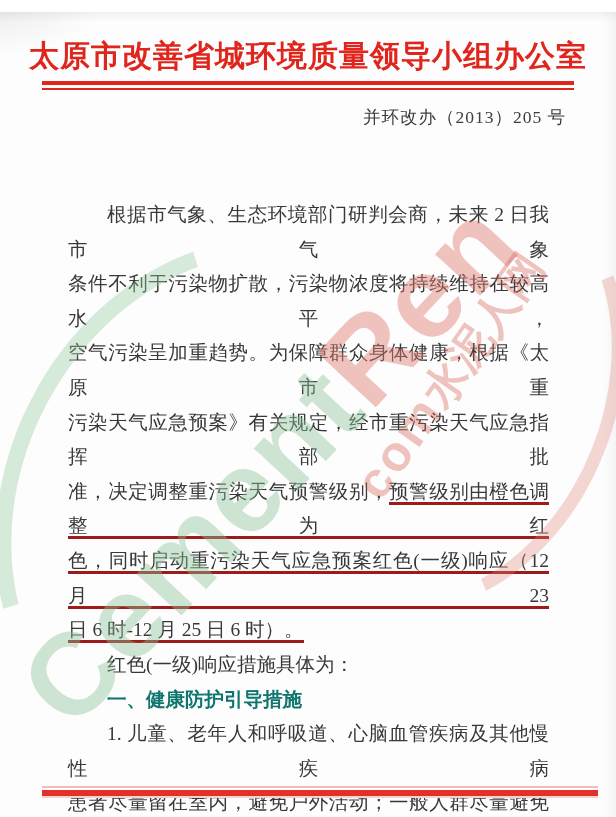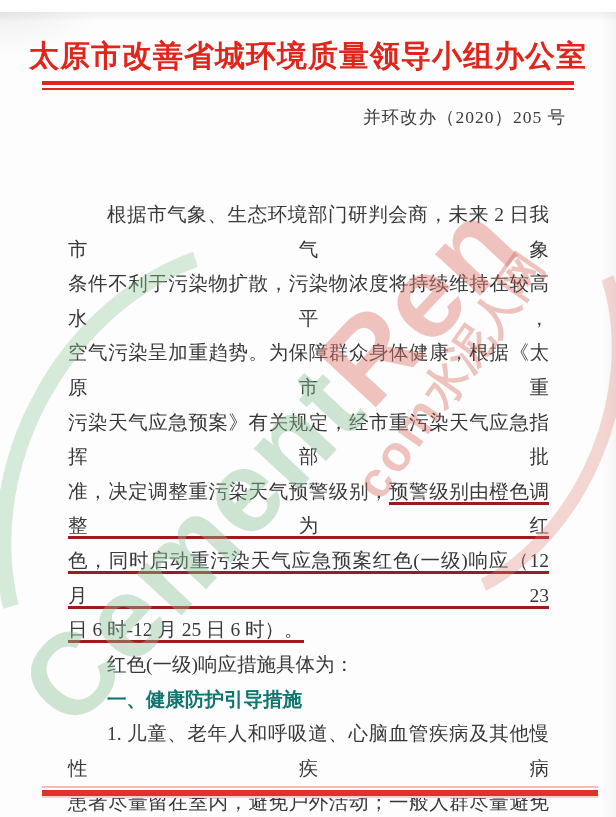--- a/index.html
+++ b/index.html
@@ -94,21 +94,21 @@
 <div id="page">
 
   <div class="org-title">太原市改善省城环境质量领导小组办公室</div>
 
   <div class="red-rule" style="top:69px;">
     <div class="thick"></div>
     <div class="gap"></div>
     <div class="thin"></div>
   </div>
 
-  <div class="doc-number">并环改办（2020）205 号</div>
+  <div class="doc-number">并环改办（2013）205 号</div>
 
 
   <div class="doc-body">
       <div class="line indent justify"><span>根据市气象、生态环境部门研判会商，未来 2 日我市气象</span></div>
       <div class="line justify"><span>条件不利于污染物扩散，污染物浓度将持续维持在较高水平，</span></div>
       <div class="line justify"><span>空气污染呈加重趋势。为保障群众身体健康，根据《太原市重</span></div>
       <div class="line justify"><span>污染天气应急预案》有关规定，经市重污染天气应急指挥部批</span></div>
       <div class="line justify"><span>准，决定调整重污染天气预警级别，</span><span class="red-underline">预警级别由橙色调整为红</span></div>
       <div class="line justify"><span class="red-underline">色，同时启动重污染天气应急预案红色(一级)响应（12 月 23</span></div>
       <div class="line"><span class="red-underline">日 6 时-12 月 25 日 6 时）。</span></div>

